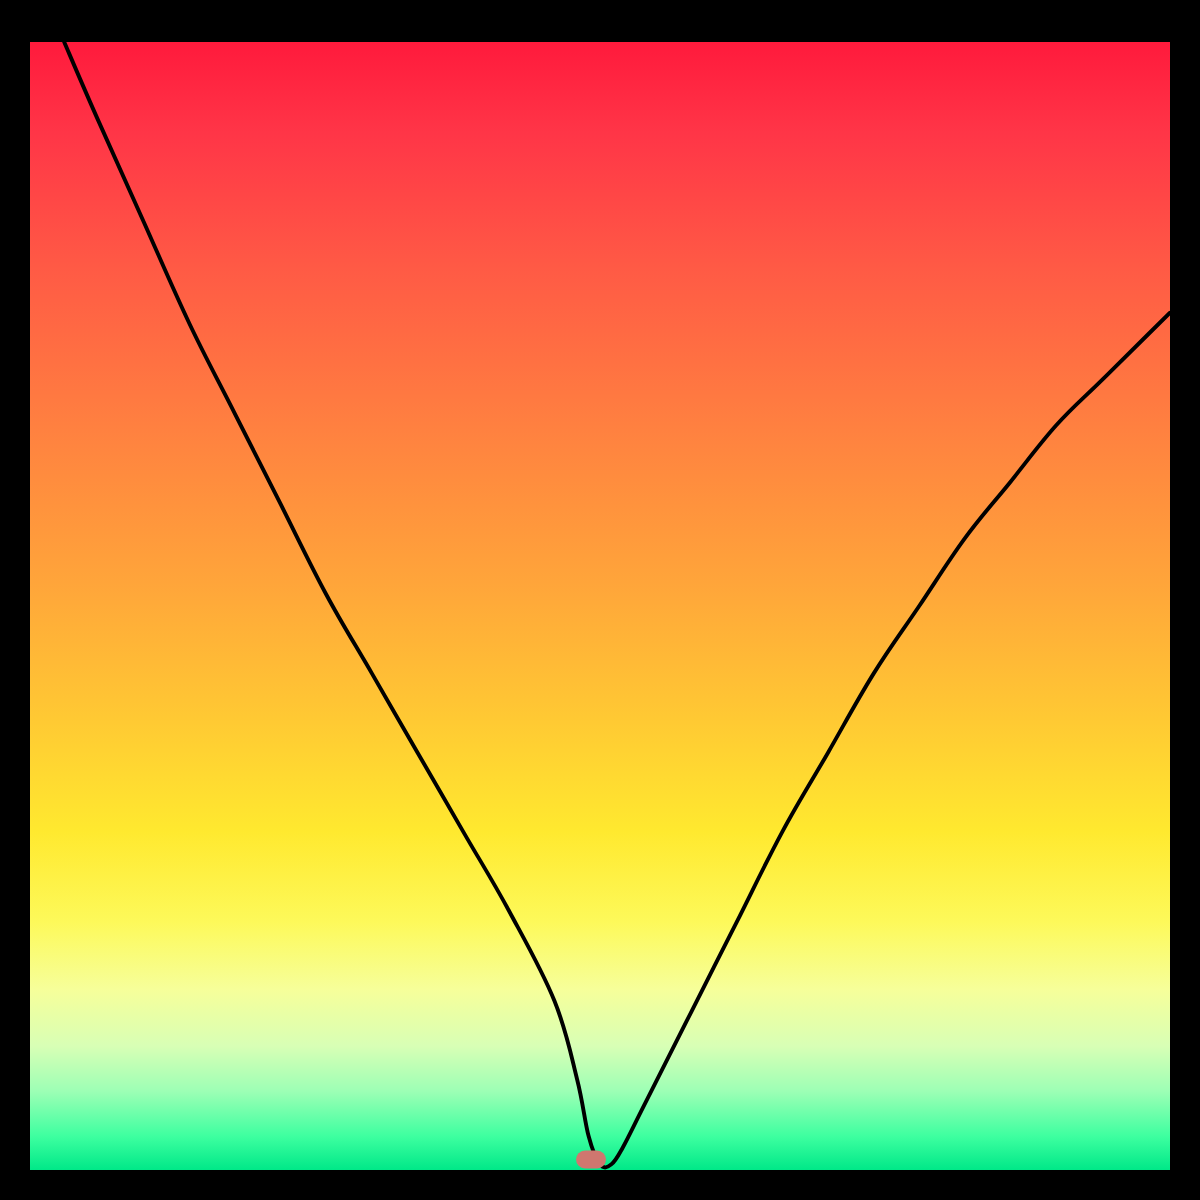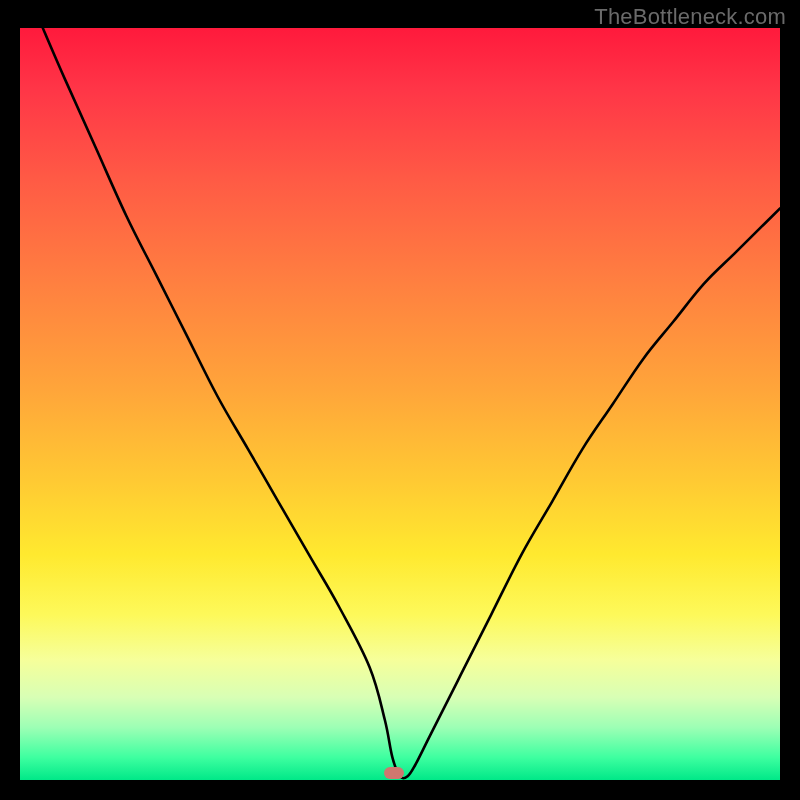--- a/index.html
+++ b/index.html
@@ -65,21 +65,20 @@
     width: 20px;
     height: 12px;
     border-radius: 6px;
     background: #cf776f;
   }
 </style>
 </head>
 <body>
 
 <div class="frame">
-  <div class="watermark">TheBottleneck.com</div>
 
   <div class="plot-area">
     <svg class="curve" viewBox="0 0 760 752" preserveAspectRatio="none">
       <path id="curve-path" fill="none" stroke="#000" stroke-width="2.6" stroke-linecap="round" stroke-linejoin="round" d="M 22.8 0.0 C 26.9 9.5, 36.0 31.0, 45.6 52.6 C 55.2 74.3, 65.1 96.0, 76.0 120.3 C 86.9 144.7, 95.5 165.0, 106.4 188.0 C 117.3 211.0, 125.9 226.5, 136.8 248.2 C 147.7 269.8, 156.3 286.7, 167.2 308.3 C 178.1 330.0, 186.7 348.2, 197.6 368.5 C 208.5 388.8, 217.1 402.2, 228.0 421.1 C 238.9 440.1, 247.5 454.8, 258.4 473.8 C 269.3 492.7, 277.9 507.4, 288.8 526.4 C 299.7 545.4, 308.3 558.7, 319.2 579.0 C 330.1 599.3, 341.4 618.9, 349.6 639.2 C 357.8 659.5, 360.7 675.6, 364.8 691.8 C 368.9 708.1, 369.7 719.3, 372.4 729.4 C 375.1 739.6, 377.3 744.9, 380.0 748.2 C 382.7 751.6, 384.9 750.3, 387.6 748.2 C 390.3 746.2, 391.1 744.4, 395.2 737.0 C 399.3 729.5, 402.2 723.1, 410.4 706.9 C 418.6 690.6, 429.9 668.4, 440.8 646.7 C 451.7 625.1, 460.3 608.2, 471.2 586.6 C 482.1 564.9, 490.7 546.7, 501.6 526.4 C 512.5 506.1, 521.1 492.7, 532.0 473.8 C 542.9 454.8, 551.5 438.7, 562.4 421.1 C 573.3 403.5, 581.9 392.2, 592.8 376.0 C 603.7 359.8, 612.3 345.8, 623.2 330.9 C 634.1 316.0, 642.7 306.8, 653.6 293.3 C 664.5 279.7, 673.1 267.9, 684.0 255.7 C 694.9 243.5, 703.5 236.4, 714.4 225.6 C 725.3 214.8, 736.6 203.6, 744.8 195.5 C 753.0 187.4, 757.3 183.2, 760.0 180.5"></path>
     </svg>
     <div id="marker" class="marker" style="left: 363.92px; top: 738.992px;"></div>
   </div>
 </div>
 
 </body></html>

